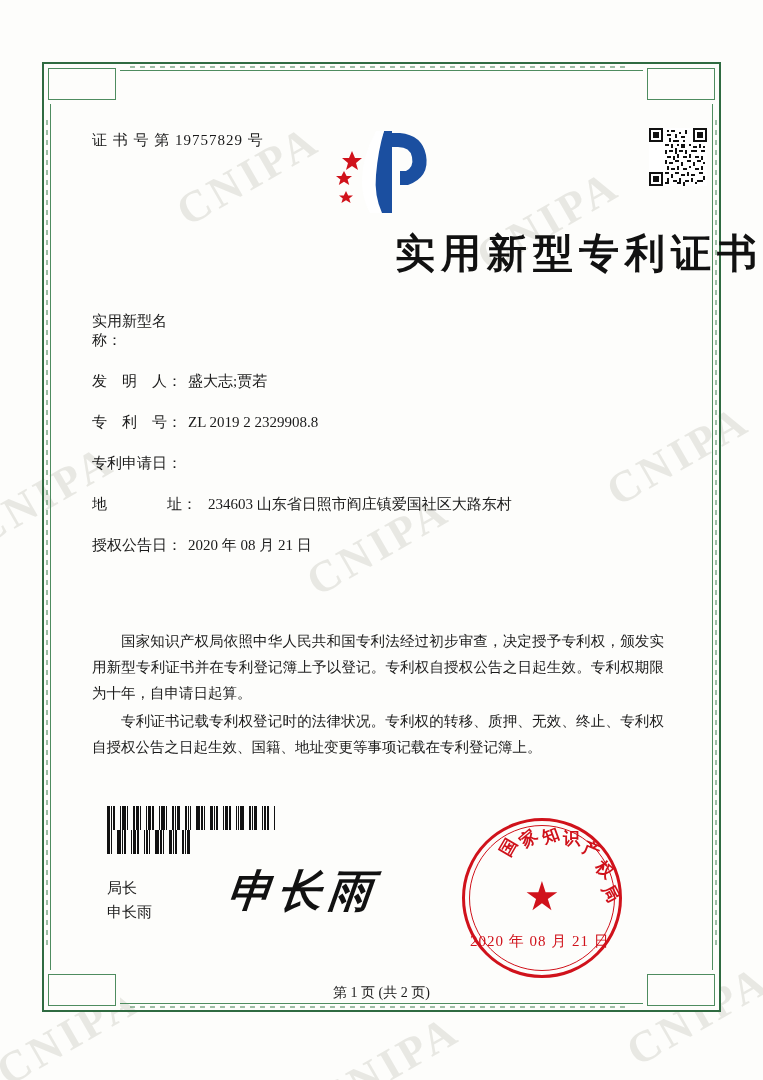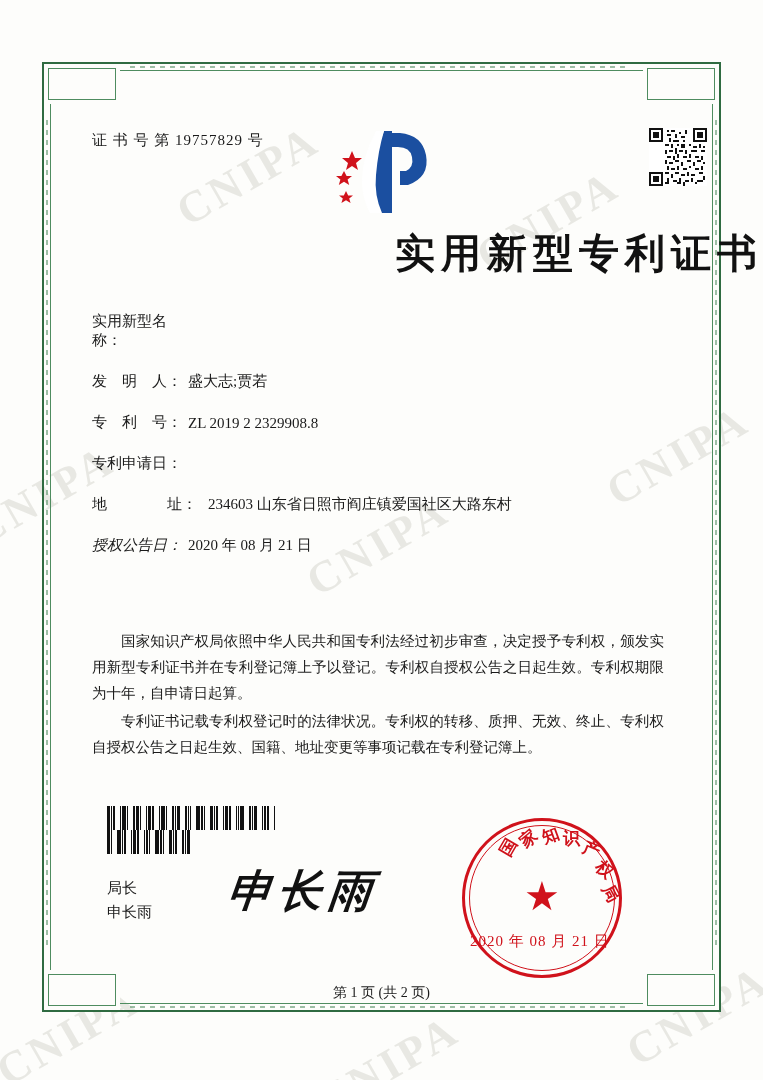--- a/index.html
+++ b/index.html
@@ -138,40 +138,40 @@
   
   .fields {
     position: absolute;
     left: 92px;
     top: 312px;
     width: 580px;
     font-size: 15px;
   }
   .field {
     display: flex;
-    align-items: flex-end;
+    align-items: center;
     margin-bottom: 22px;
   }
   .field .lbl {
     width: 96px;
     flex: 0 0 96px;
     letter-spacing: 0;
   }
   .field .val {
     flex: 1;
   }
 
   .row-split {
     display: flex;
     align-items: baseline;
     margin-bottom: 18px;
     font-size: 15px;
   }
   .row-split .left { width: 300px; display: flex; }
-  .row-split .left .lbl { flex: 0 0 96px; font-style: italic; }
+  .row-split .left .lbl { flex: 0 0 96px; }
   .row-split .right { display: flex; }
   .row-split .right .lbl { margin-right: 8px; }
 
   
   .paras {
     position: absolute;
     left: 92px;
     top: 628px;
     width: 572px;
     font-size: 14.5px;

